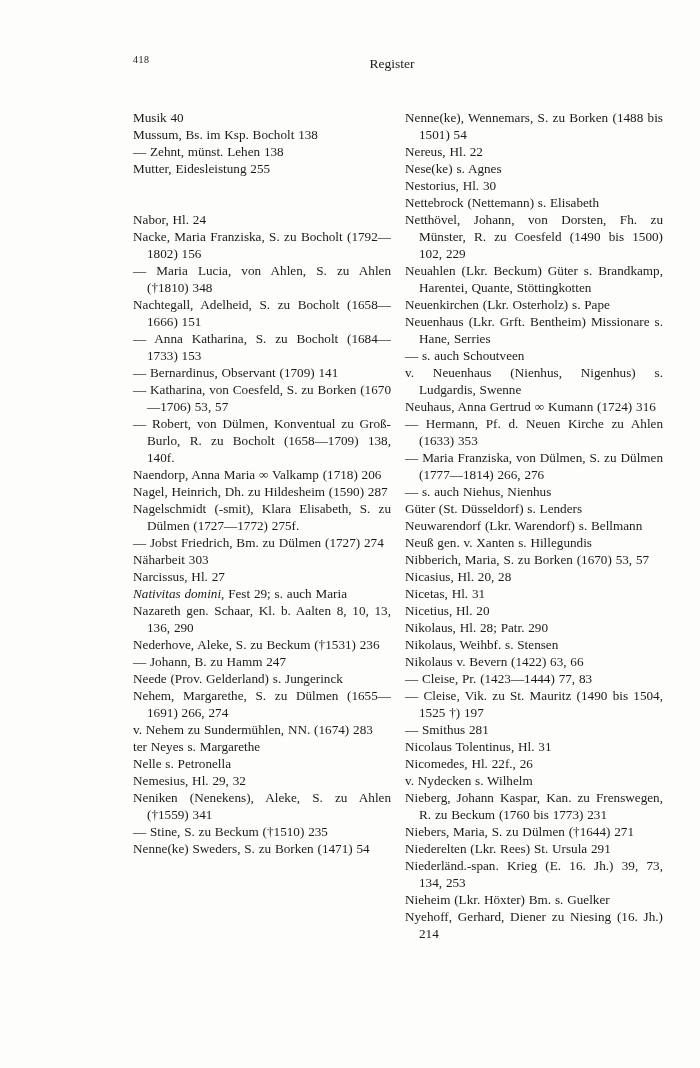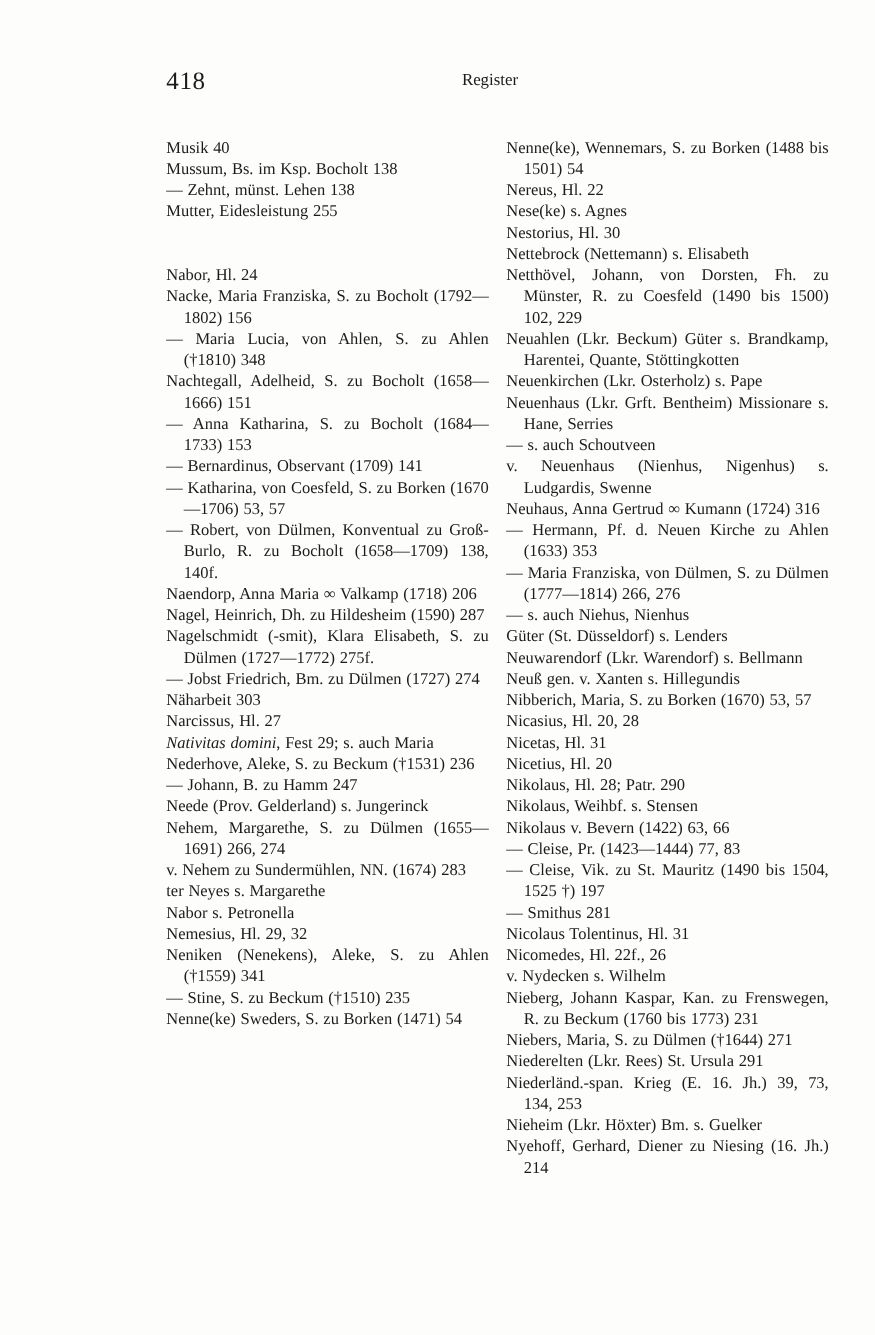--- a/index.html
+++ b/index.html
@@ -20,21 +20,21 @@
     position: absolute;
     left: 133px;
     top: 54px;
     width: 530px;
     height: 20px;
   }
   .page-number {
     position: absolute;
     left: 0;
     top: 0;
-    font-size: 20px;
+    font-size: 10px;
     letter-spacing: 0.5px;
   }
   .running-title {
     position: absolute;
     left: 0;
     right: 12px;
     top: 2px;
     text-align: center;
     font-size: 13.5px;
   }
@@ -88,27 +88,28 @@
         <p class="entry"><span>— Bernardinus, Observant (1709) 141</span></p>
         <p class="entry"><span>— Katharina, von Coesfeld, S. zu Borken (1670—1706) 53, 57</span></p>
         <p class="entry"><span>— Robert, von Dülmen, Konventual zu Groß-Burlo, R. zu Bocholt (1658—1709) 138, 140f.</span></p>
         <p class="entry"><span>Naendorp, Anna Maria ∞ Valkamp (1718) 206</span></p>
         <p class="entry"><span>Nagel, Heinrich, Dh. zu Hildesheim (1590) 287</span></p>
         <p class="entry"><span>Nagelschmidt (-smit), Klara Elisabeth, S. zu Dülmen (1727—1772) 275f.</span></p>
         <p class="entry"><span>— Jobst Friedrich, Bm. zu Dülmen (1727) 274</span></p>
         <p class="entry"><span>Näharbeit 303</span></p>
         <p class="entry"><span>Narcissus, Hl. 27</span></p>
         <p class="entry"><i>Nativitas domini</i><span>, Fest 29; s. auch Maria</span></p>
+        <p class="entry"><span>Nazareth gen. Schaar, Kl. b. Aalten 8, 10, 13, 136, 290</span></p>
         <p class="entry"><span>Nederhove, Aleke, S. zu Beckum (†1531) 236</span></p>
         <p class="entry"><span>— Johann, B. zu Hamm 247</span></p>
         <p class="entry"><span>Neede (Prov. Gelderland) s. Jungerinck</span></p>
         <p class="entry"><span>Nehem, Margarethe, S. zu Dülmen (1655—1691) 266, 274</span></p>
         <p class="entry"><span>v. Nehem zu Sundermühlen, NN. (1674) 283</span></p>
         <p class="entry"><span>ter Neyes s. Margarethe</span></p>
-        <p class="entry"><span>Nabor s. Petronella</span></p>
+        <p class="entry"><span>Nelle s. Petronella</span></p>
         <p class="entry"><span>Nemesius, Hl. 29, 32</span></p>
         <p class="entry"><span>Neniken (Nenekens), Aleke, S. zu Ahlen (†1559) 341</span></p>
         <p class="entry"><span>— Stine, S. zu Beckum (†1510) 235</span></p>
         <p class="entry"><span>Nenne(ke) Sweders, S. zu Borken (1471) 54</span></p>
       </div>
     <div class="col" id="col-right">
         <p class="entry"><span>Nenne(ke), Wennemars, S. zu Borken (1488 bis 1501) 54</span></p>
         <p class="entry"><span>Nereus, Hl. 22</span></p>
         <p class="entry"><span>Nese(ke) s. Agnes</span></p>
         <p class="entry"><span>Nestorius, Hl. 30</span></p>

